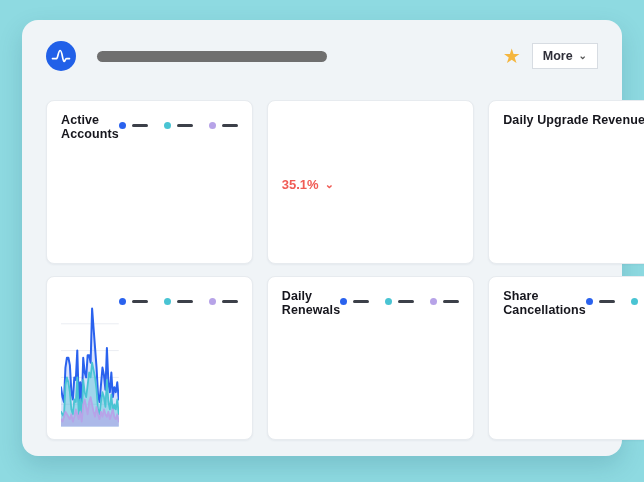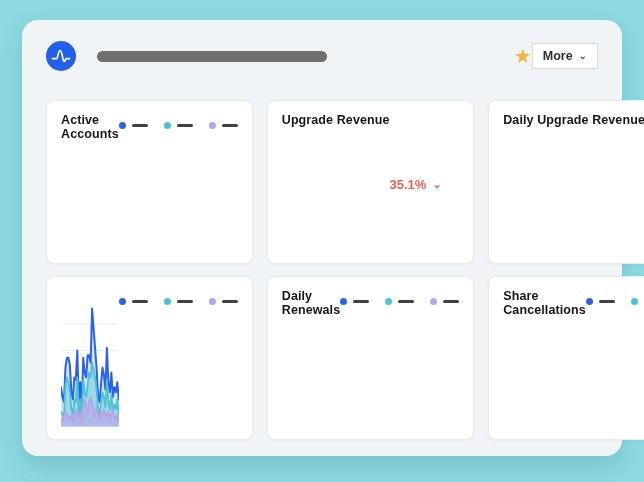--- a/index.html
+++ b/index.html
@@ -4,21 +4,21 @@
 <style>
   html,body{margin:0;padding:0}
   .screen{width:644px;height:482px;background:#8EDAE1;position:relative;font-family:"Liberation Sans",sans-serif;overflow:hidden}
   .panel{position:absolute;left:22px;top:20px;width:600px;height:436px;background:#F0F4F7;border-radius:16px;box-shadow:0 10px 24px rgba(20,80,100,.18)}
   
   .topbar{display:flex;align-items:center;margin:20px 24px 0;height:32px}
   .logo{width:30px;height:30px;border-radius:50%;display:flex;align-items:center;justify-content:center;flex:0 0 auto;cursor:pointer}
   .logo svg{width:24px;height:24px}
   .titlebar{margin-left:21px;width:230px;height:11px;border-radius:6px}
   .star{margin-left:auto;font-size:20px;line-height:1;cursor:pointer}
-  .more-btn{display:flex;align-items:center;gap:6px;background:#FFFFFF;border:1px solid #D7DCE2;border-radius:0;padding:0 10px;height:26px;font-size:12.5px;font-weight:600;color:#2E2E38;font-family:inherit;cursor:pointer}
+  .more-btn{margin-left:11px;display:flex;align-items:center;gap:6px;background:#FFFFFF;border:1px solid #D7DCE2;border-radius:0;padding:0 10px;height:26px;font-size:12.5px;font-weight:600;color:#2E2E38;font-family:inherit;cursor:pointer}
   .more-chev{font-size:10px;color:#555;line-height:1}
   .share-btn{margin-left:10px;display:flex;align-items:stretch;border-radius:6px;overflow:hidden;color:#fff;cursor:pointer;height:26px}
   .share-link{display:flex;align-items:center;padding:0 9px;border-right:1px solid rgba(12,34,120,.45)}
   .share-label{display:flex;align-items:center;padding:0 12px;font-size:12.5px;font-weight:600}
   
   .grid{margin:28px 24px 0;display:grid;grid-template-columns:repeat(3,1fr);grid-auto-rows:164px;gap:12px 14px}
   .card{background:#fff;border:1px solid #E7EBEF;border-radius:8px;padding:12px 14px 8px;display:flex;box-shadow:0 1px 2px rgba(20,40,80,.05)}
   .card-title{font-size:12.5px;font-weight:700;color:#16161D;letter-spacing:.1px}
   .chart{flex:1;margin-top:8px;position:relative;min-height:0}
   .chart svg{position:absolute;inset:0;width:100%;height:100%}
@@ -81,21 +81,20 @@
               <span class="legend-dash" style="background: rgb(60, 64, 73);"></span>
             </span>
             <span class="legend-item">
               <span class="legend-dot" style="background: rgb(183, 163, 232);"></span>
               <span class="legend-dash" style="background: rgb(60, 64, 73);"></span>
             </span>
           </div>
       </div>
 
       <div class="card">
-        <div class="card-title">Upgrade Revenue</div>
         <div class="kpi-change" style="color: rgb(240, 91, 85);">
           <span>35.1%</span>
           <span class="kpi-chev">⌄</span>
         </div>
       </div>
 
       <div class="card">
         <div class="card-title">Daily Upgrade Revenue</div>
         <div class="chart">
             <svg viewBox="0 0 100 60" preserveAspectRatio="none">

